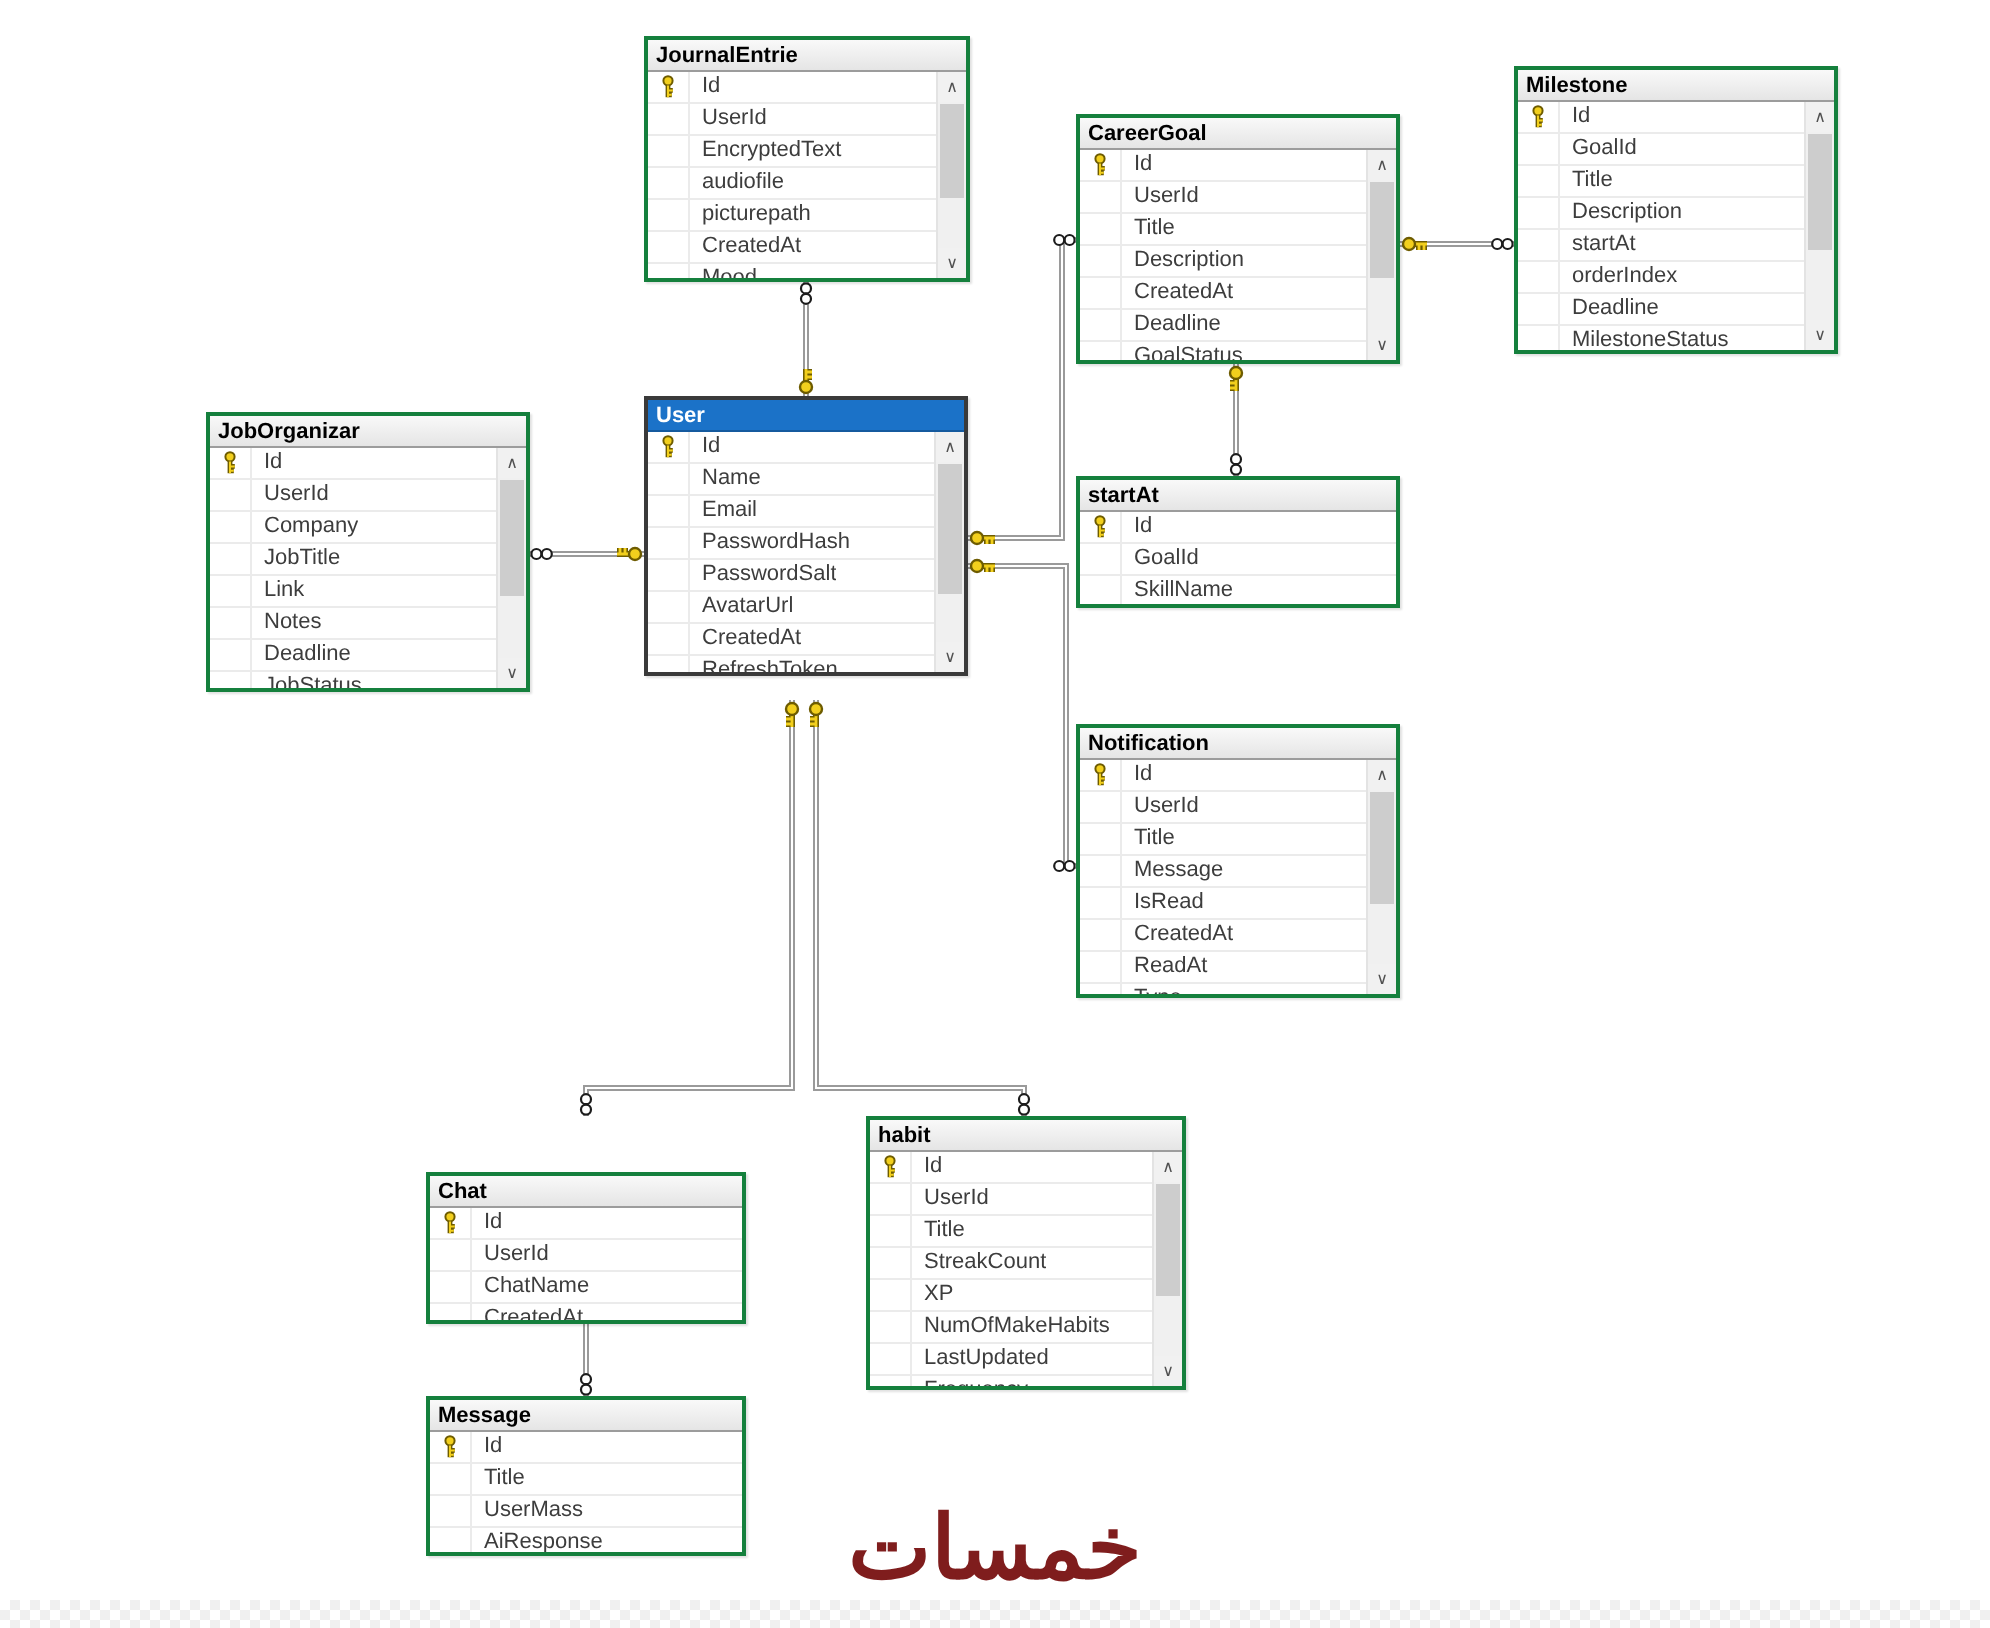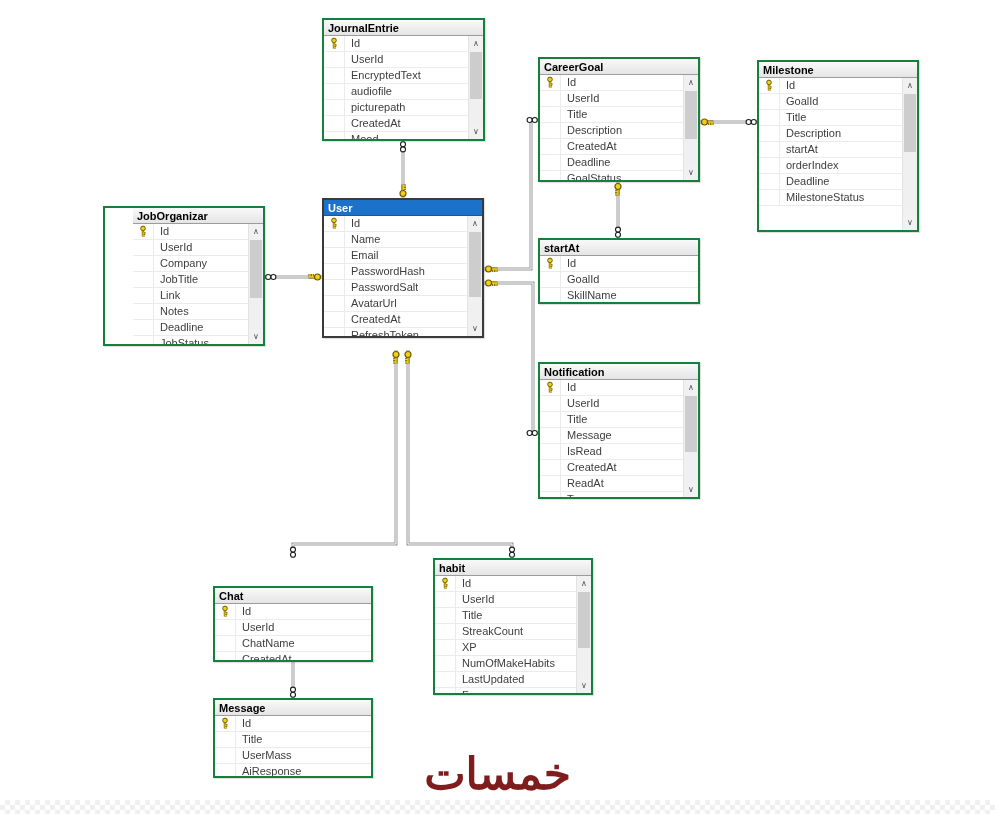--- a/index.html
+++ b/index.html
@@ -301,21 +301,21 @@
           <div class="keycell"></div>
           <div class="fname">GoalStatus</div>
         </div>
         <div class="sbar">
           <div class="sbtn up">∧</div>
           <div class="sthumb" style="top: 16px; height: 48px;"></div>
           <div class="sbtn down">∨</div>
         </div>
       </div>
     </div>
-    <div class="table-box" style="left: 757px; top: 60px; width: 162px; height: 172px;">
+    <div class="table-box" style="left: 757px; top: 33px; width: 162px; height: 144px;">
       <div class="tbl-header">Milestone</div>
       <div class="tbl-body with-sb">
         <div class="frow">
           <div class="keycell">
             <svg width="12" height="13" viewBox="0 0 12 13">
               <circle cx="6" cy="3.4" r="2.3" fill="#f2cf1d" stroke="#6e5c00" stroke-width="1"></circle>
               <path d="M6 5.7 V11.6 M6 8.2 h2.4 M6 10.4 h1.9" fill="none" stroke="#6e5c00" stroke-width="2.4"></path>
               <path d="M6 5.7 V11.6 M6 8.2 h2.4 M6 10.4 h1.9" fill="none" stroke="#f2cf1d" stroke-width="1"></path>
             </svg>
           </div>
@@ -349,21 +349,21 @@
           <div class="keycell"></div>
           <div class="fname">MilestoneStatus</div>
         </div>
         <div class="sbar">
           <div class="sbtn up">∧</div>
           <div class="sthumb" style="top: 16px; height: 58px;"></div>
           <div class="sbtn down">∨</div>
         </div>
       </div>
     </div>
-    <div class="table-box" style="left: 103px; top: 206px; width: 162px; height: 140px; padding-left: 28px;">
+    <div class="table-box" style="left: 103px; top: 206px; width: 162px; height: 140px;">
       <div class="tbl-header">JobOrganizar</div>
       <div class="tbl-body with-sb">
         <div class="frow">
           <div class="keycell">
             <svg width="12" height="13" viewBox="0 0 12 13">
               <circle cx="6" cy="3.4" r="2.3" fill="#f2cf1d" stroke="#6e5c00" stroke-width="1"></circle>
               <path d="M6 5.7 V11.6 M6 8.2 h2.4 M6 10.4 h1.9" fill="none" stroke="#6e5c00" stroke-width="2.4"></path>
               <path d="M6 5.7 V11.6 M6 8.2 h2.4 M6 10.4 h1.9" fill="none" stroke="#f2cf1d" stroke-width="1"></path>
             </svg>
           </div>

